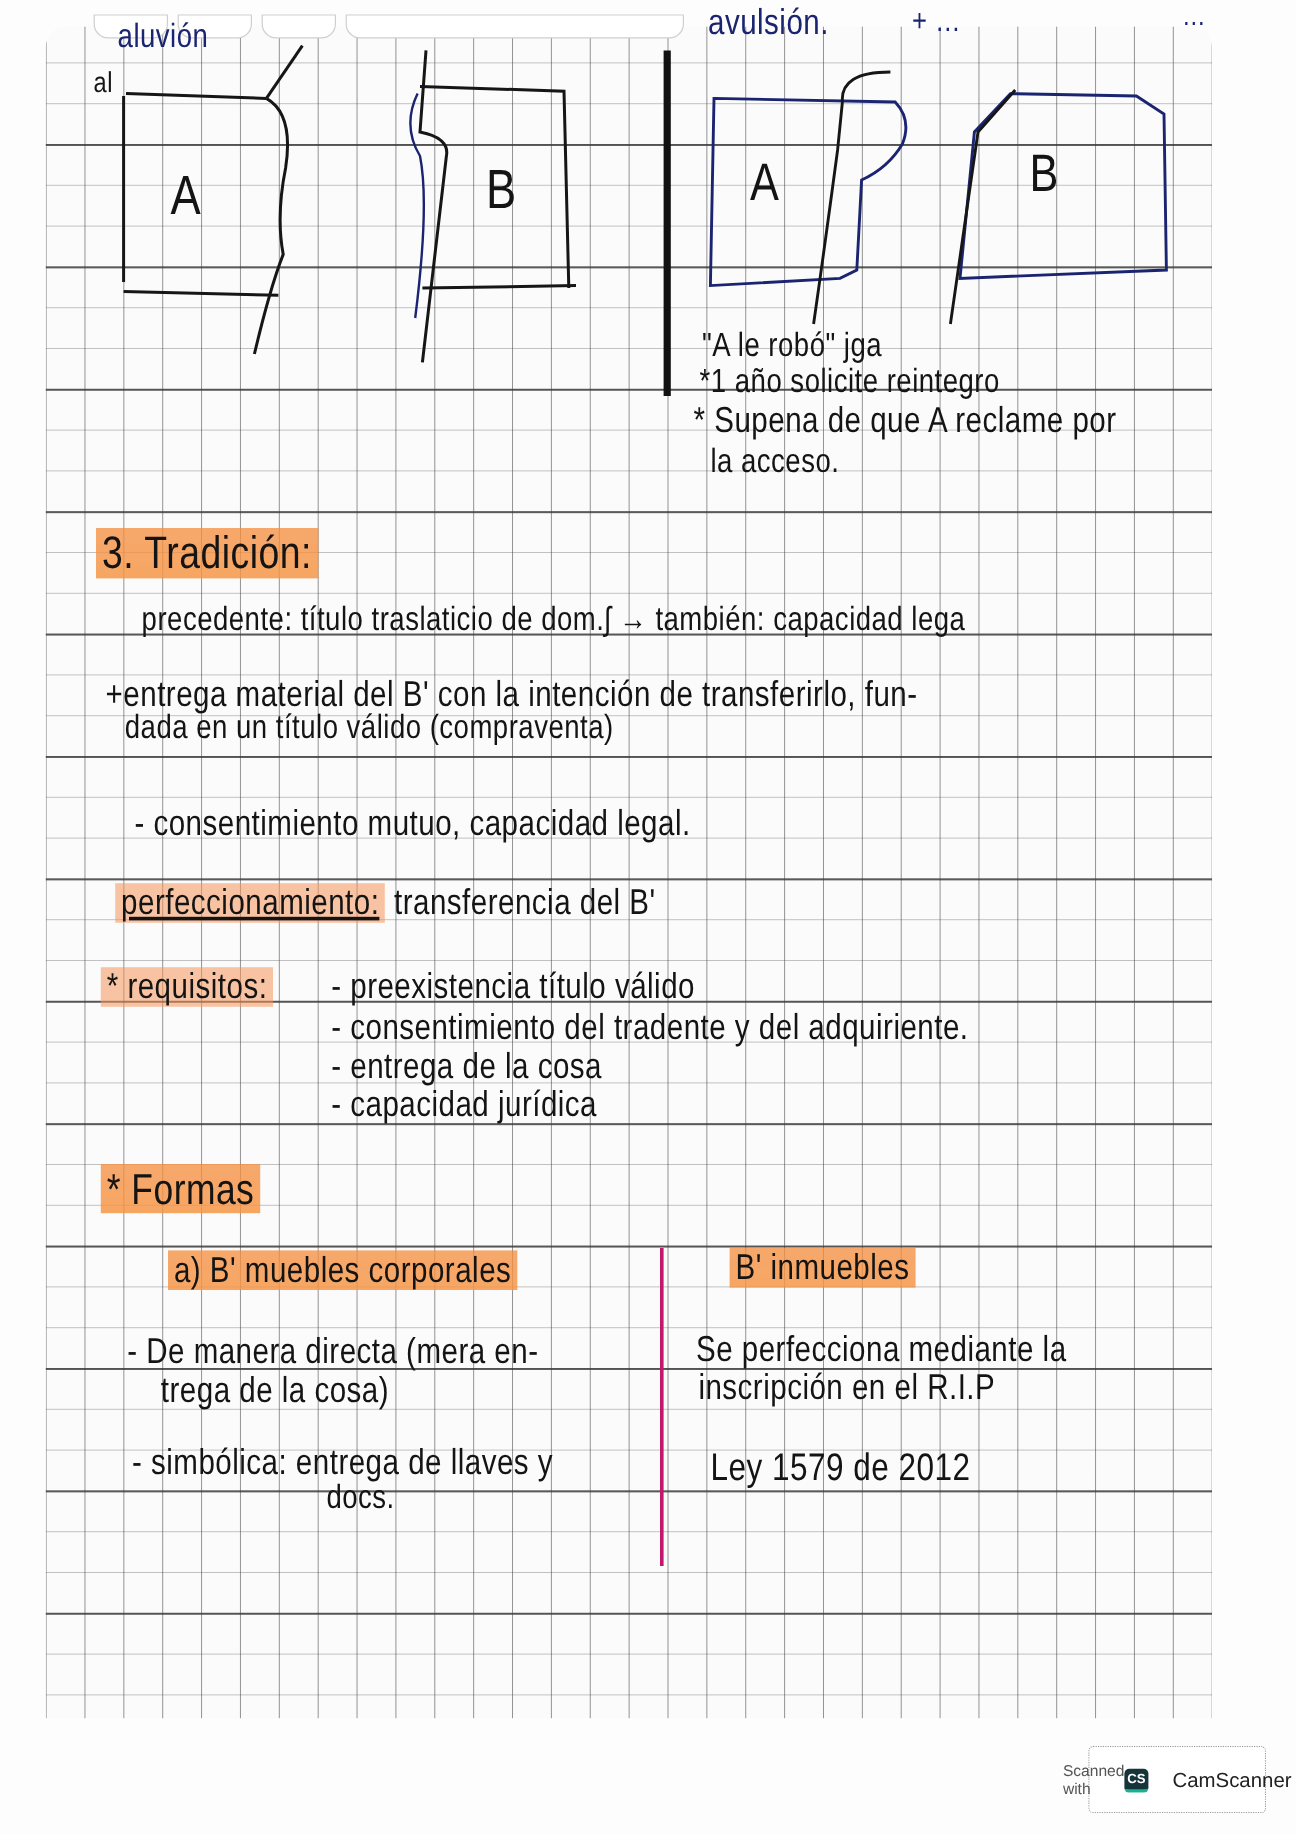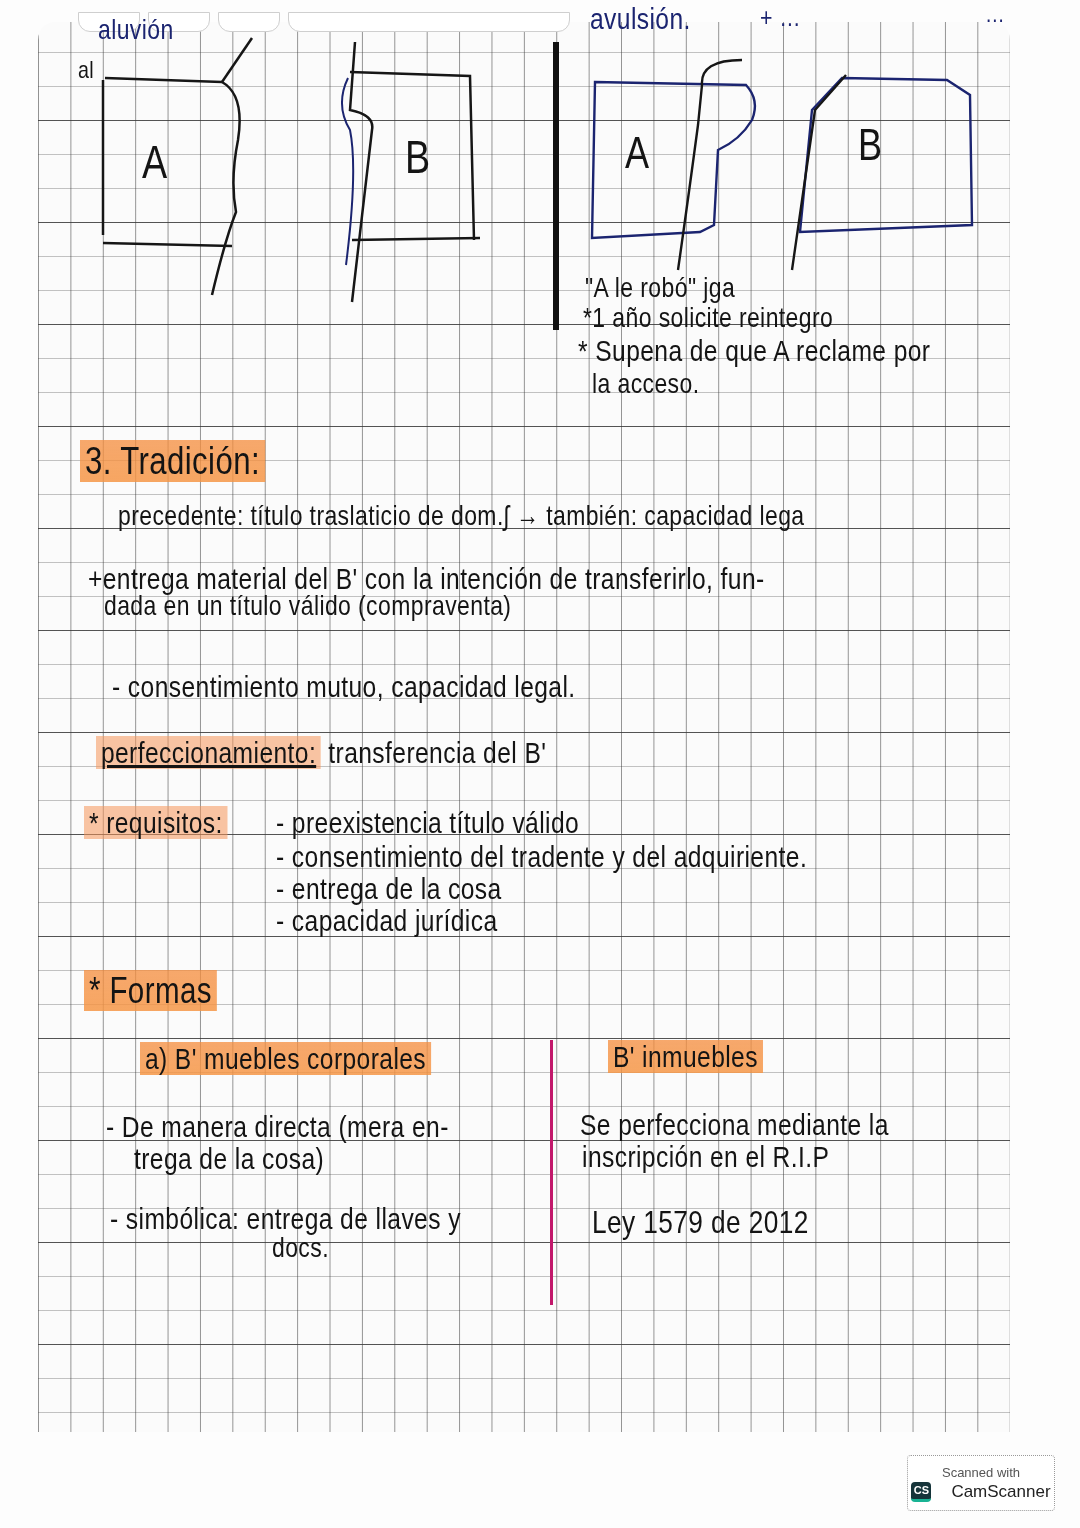--- a/index.html
+++ b/index.html
@@ -27,21 +27,21 @@
     font-family:"Liberation Sans Narrow","Liberation Sans", sans-serif;
     letter-spacing:0.5px; transform:scaleX(0.82); transform-origin:left center;
   }
   .blue { color:#1b2470; }
   .hl { background:linear-gradient(180deg, rgba(245,140,60,0.75), rgba(245,150,70,0.85)); padding:0 6px; }
   .hl-soft { background:rgba(245,150,90,0.55); padding:0 6px; }
   .pink-line { position:absolute; left:550px; top:1040px; width:3px; height:265px; background:#c2186b; }
   .badge {
     position:absolute; left:907px; top:1455px; width:146px; height:54px;
     border:1.5px dotted #999; border-radius:4px; background:#fff;
-    display:flex; flex-direction:column; align-items:center; justify-content:center;
+    display:flex; flex-direction:row; align-items:center; justify-content:center;
   }
   .badge .t1 { font-family:"Liberation Sans", sans-serif; font-size:13px; color:#555; }
   .badge .row { display:flex; align-items:center; gap:20px; margin-top:2px; }
   .cs-icon {
     width:20px; height:20px; border-radius:4px; background:#16343a; color:#fff;
     font-family:"Liberation Sans", sans-serif; font-weight:bold; font-size:11px;
     display:flex; align-items:center; justify-content:center;
     border-bottom:3px solid #19b394; box-sizing:border-box;
   }
   .badge .t2 { font-family:"Liberation Sans", sans-serif; font-weight:normal; font-size:17px; color:#222; }

